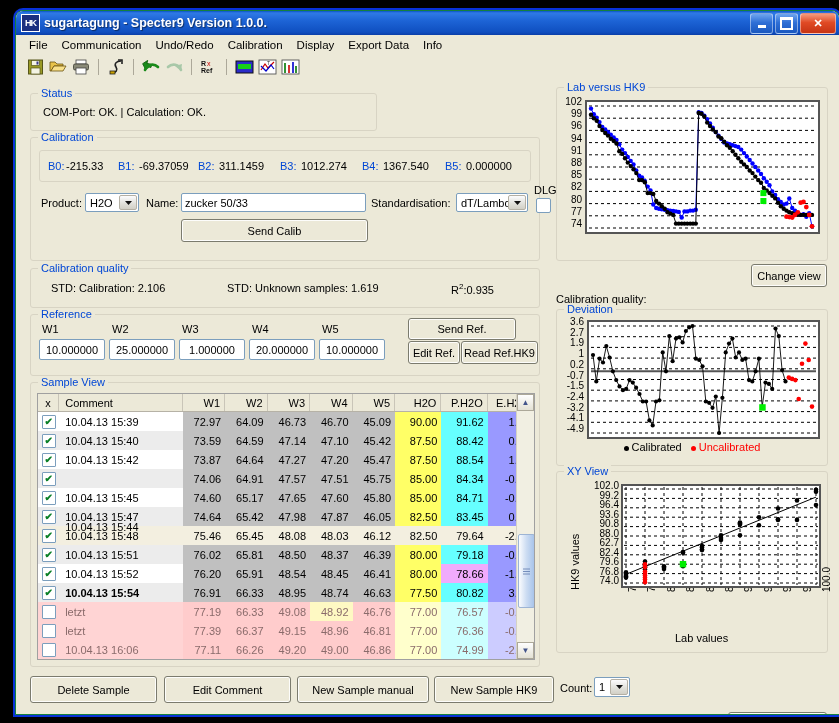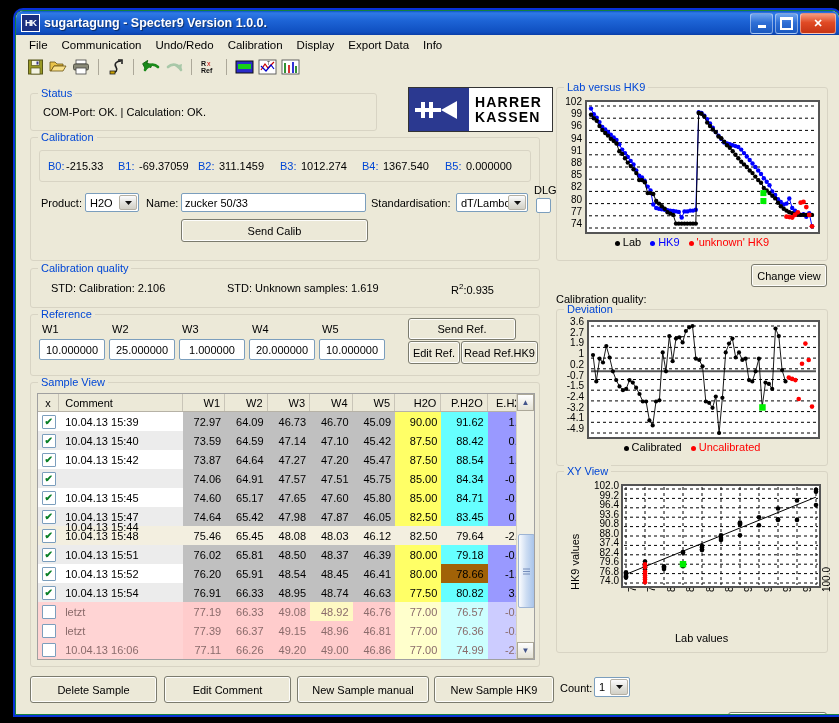--- a/index.html
+++ b/index.html
@@ -199,34 +199,20 @@
     </div>
   </div>
 
   <div class="client">
 
     <div class="gb" style="left:14px;top:14px;width:345px;height:36px;">
       <div class="gbt">Status</div>
       <div class="lbl" style="left:12px;top:12px;">COM-Port: OK.  |   Calculation: OK.</div>
     </div>
 
-    <div style="position:absolute;left:392px;top:8px;width:143px;height:43px;border:1px solid #333;display:flex;background:#fff;">
-      <div style="width:60px;background:#2b3990;display:flex;align-items:center;justify-content:center;">
-        <svg width="52" height="24" viewBox="0 0 52 24">
-          <rect x="2" y="10" width="26" height="4" fill="#fff"></rect>
-          <rect x="8" y="4" width="4" height="16" fill="#fff"></rect>
-          <rect x="16" y="4" width="4" height="16" fill="#fff"></rect>
-          <path d="M44 3 L28 12 L44 21 Z" fill="#fff"></path>
-        </svg>
-      </div>
-      <div style="flex:1;display:flex;flex-direction:column;justify-content:center;padding-left:6px;line-height:1.05;">
-        <div style="font-size:14px;font-weight:bold;letter-spacing:1.2px;">HARRER</div>
-        <div style="font-size:14px;font-weight:bold;letter-spacing:1.2px;">KASSEN</div>
-      </div>
-    </div>
 
     <div class="gb" style="left:14px;top:58px;width:508px;height:122px;">
       <div class="gbt">Calibration</div>
 
       <div class="ro" style="left:8px;top:12px;width:490px;height:30px;">
         <div class="lbl bluelbl" style="left:8px;top:9px;">B0:</div>
         <div class="lbl" style="left:26px;top:9px;">-215.33</div>
         <div class="lbl bluelbl" style="left:78px;top:9px;">B1:</div>
         <div class="lbl" style="left:99px;top:9px;">-69.37059</div>
         <div class="lbl bluelbl" style="left:158px;top:9px;">B2:</div>
@@ -447,28 +433,28 @@
               <div class="c-x">
                 <span class="cb">✔</span>
               </div>
               <div class="c-cm" style="color: rgb(0, 0, 0);">10.04.13 15:52</div>
               <div class="c-w" style="color: rgb(0, 0, 0); background: rgb(192, 192, 192);">76.20</div>
               <div class="c-w" style="color: rgb(0, 0, 0); background: rgb(192, 192, 192);">65.91</div>
               <div class="c-w" style="color: rgb(0, 0, 0); background: rgb(192, 192, 192);">48.54</div>
               <div class="c-w" style="color: rgb(0, 0, 0); background: rgb(192, 192, 192);">48.45</div>
               <div class="c-w" style="color: rgb(0, 0, 0); background: rgb(192, 192, 192);">46.41</div>
               <div class="c-h" style="background: rgb(255, 255, 102); color: rgb(0, 0, 0);">80.00</div>
-              <div class="c-h" style="background: #a16207; color: rgb(0, 0, 0);">78.66</div>
+              <div class="c-h" style="background: #f0abfc; color: rgb(0, 0, 0);">78.66</div>
               <div class="c-h" style="background: rgb(153, 153, 255); color: rgb(0, 0, 0);">-1.34</div>
             </div>
             <div class="trow" style="background: rgb(236, 236, 236);">
               <div class="c-x">
                 <span class="cb">✔</span>
               </div>
-              <div class="c-cm" style="color: rgb(0, 0, 0);">10.04.13 15:54</div>
+              <div class="c-cm" style="color: rgb(0, 0, 0); font-weight: bold;">10.04.13 15:54</div>
               <div class="c-w" style="color: rgb(0, 0, 0); background: rgb(192, 192, 192);">76.91</div>
               <div class="c-w" style="color: rgb(0, 0, 0); background: rgb(192, 192, 192);">66.33</div>
               <div class="c-w" style="color: rgb(0, 0, 0); background: rgb(192, 192, 192);">48.95</div>
               <div class="c-w" style="color: rgb(0, 0, 0); background: rgb(192, 192, 192);">48.74</div>
               <div class="c-w" style="color: rgb(0, 0, 0); background: rgb(192, 192, 192);">46.63</div>
               <div class="c-h" style="background: rgb(255, 255, 102); color: rgb(0, 0, 0);">77.50</div>
               <div class="c-h" style="background: rgb(102, 255, 255); color: rgb(0, 0, 0);">80.82</div>
               <div class="c-h" style="background: rgb(153, 153, 255); color: rgb(0, 0, 0);">3.32</div>
             </div>
             <div class="trow" style="background: rgb(255, 212, 212);">
@@ -733,25 +719,20 @@
             <circle cx="210.8" cy="110.3" r="2.4" fill="#ff0000"></circle>
             <circle cx="213.7" cy="100.7" r="2.4" fill="#ff0000"></circle>
             <circle cx="216.5" cy="99.9" r="2.4" fill="#ff0000"></circle>
             <circle cx="219.3" cy="105.1" r="2.4" fill="#ff0000"></circle>
             <circle cx="222.2" cy="112.9" r="2.4" fill="#ff0000"></circle>
             <circle cx="225.0" cy="124.3" r="2.4" fill="#ff0000"></circle>
             <rect x="173.4" y="88.1" width="6" height="6" fill="#00ee00"></rect>
             <rect x="173.4" y="96.0" width="6" height="6" fill="#00ee00"></rect>
           </svg>
         </div>
-      <div class="legend" style="left:0;top:148px;width:270px;">
-        <span><span class="dot" style="background:#000"></span><span>Lab</span></span>
-        <span style="color:#0000ff"><span class="dot" style="background:#0000ff"></span><span>HK9</span></span>
-        <span style="color:#ff0000"><span class="dot" style="background:#ff0000"></span><span>'unknown' HK9</span></span>
-      </div>
     </div>
     <div class="btn" style="left:735px;top:185px;width:74px;height:21px;">
       <span>Change view</span>
     </div>
 
     <div class="lbl" style="left:540px;top:214px;">Calibration quality:</div>
     <div class="gb" style="left:540px;top:230px;width:270px;height:155px;">
       <div class="gbt">Deviation</div>
       <div id="chart2-ticks">
           <div class="tick" style="left: 0px; top: 6px; width: 27px; text-align: right;">3.6</div>
@@ -859,21 +840,21 @@
 
     <div class="gb" style="left:540px;top:392px;width:270px;height:180px;">
       <div class="gbt">XY View</div>
       <div id="chart3-yticks">
           <div class="tick" style="left: 26px; top: 8px; width: 36px; text-align: right;">102.0</div>
           <div class="tick" style="left: 26px; top: 17.5px; width: 36px; text-align: right;">99.2</div>
           <div class="tick" style="left: 26px; top: 27px; width: 36px; text-align: right;">96.4</div>
           <div class="tick" style="left: 26px; top: 36.5px; width: 36px; text-align: right;">93.6</div>
           <div class="tick" style="left: 26px; top: 46px; width: 36px; text-align: right;">90.8</div>
           <div class="tick" style="left: 26px; top: 55.5px; width: 36px; text-align: right;">88.0</div>
-          <div class="tick" style="left: 26px; top: 65px; width: 36px; text-align: right;">37.4</div>
+          <div class="tick" style="left: 26px; top: 65px; width: 36px; text-align: right;">62.7</div>
           <div class="tick" style="left: 26px; top: 74.5px; width: 36px; text-align: right;">82.4</div>
           <div class="tick" style="left: 26px; top: 84px; width: 36px; text-align: right;">79.6</div>
           <div class="tick" style="left: 26px; top: 93.5px; width: 36px; text-align: right;">76.8</div>
           <div class="tick" style="left: 26px; top: 103px; width: 36px; text-align: right;">74.0</div>
         </div>
       <div id="chart3-xticks">
           <div class="vtick" style="left: 70px; top: 120px;">75.0</div>
           <div class="vtick" style="left: 89.4px; top: 120px;">77.5</div>
           <div class="vtick" style="left: 108.8px; top: 120px;">80.0</div>
           <div class="vtick" style="left: 128.2px; top: 120px;">82.5</div>

